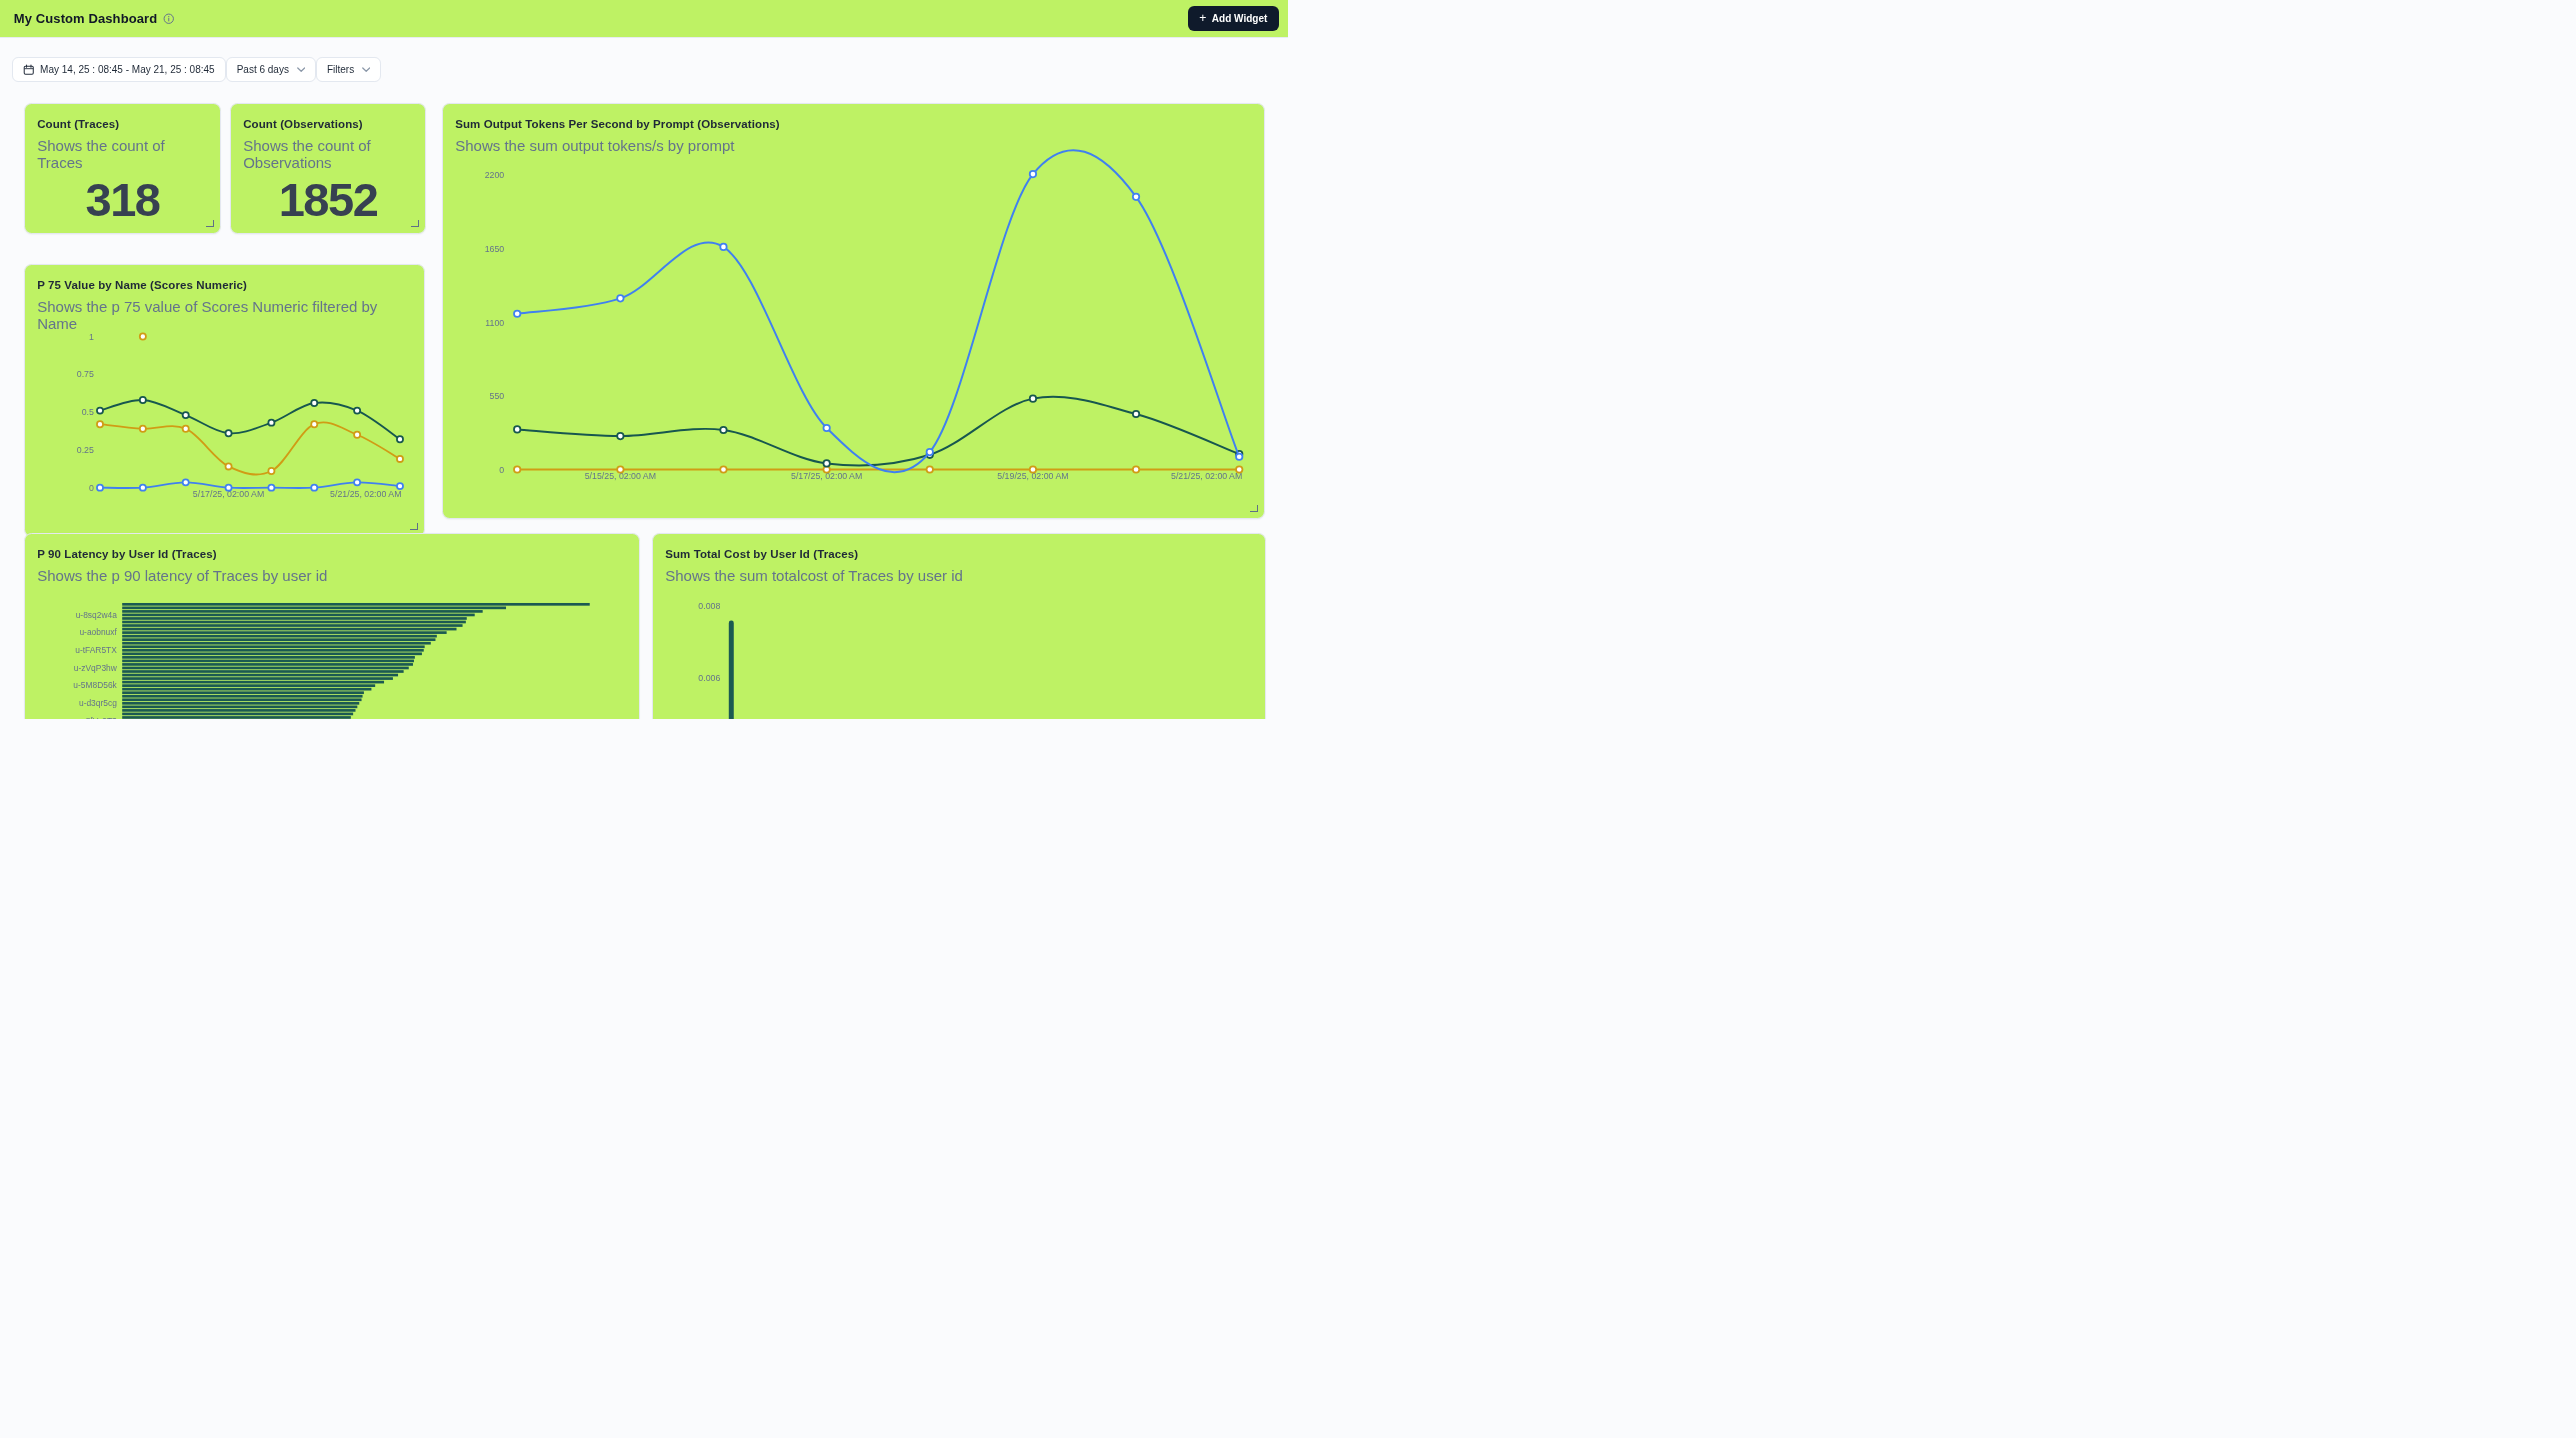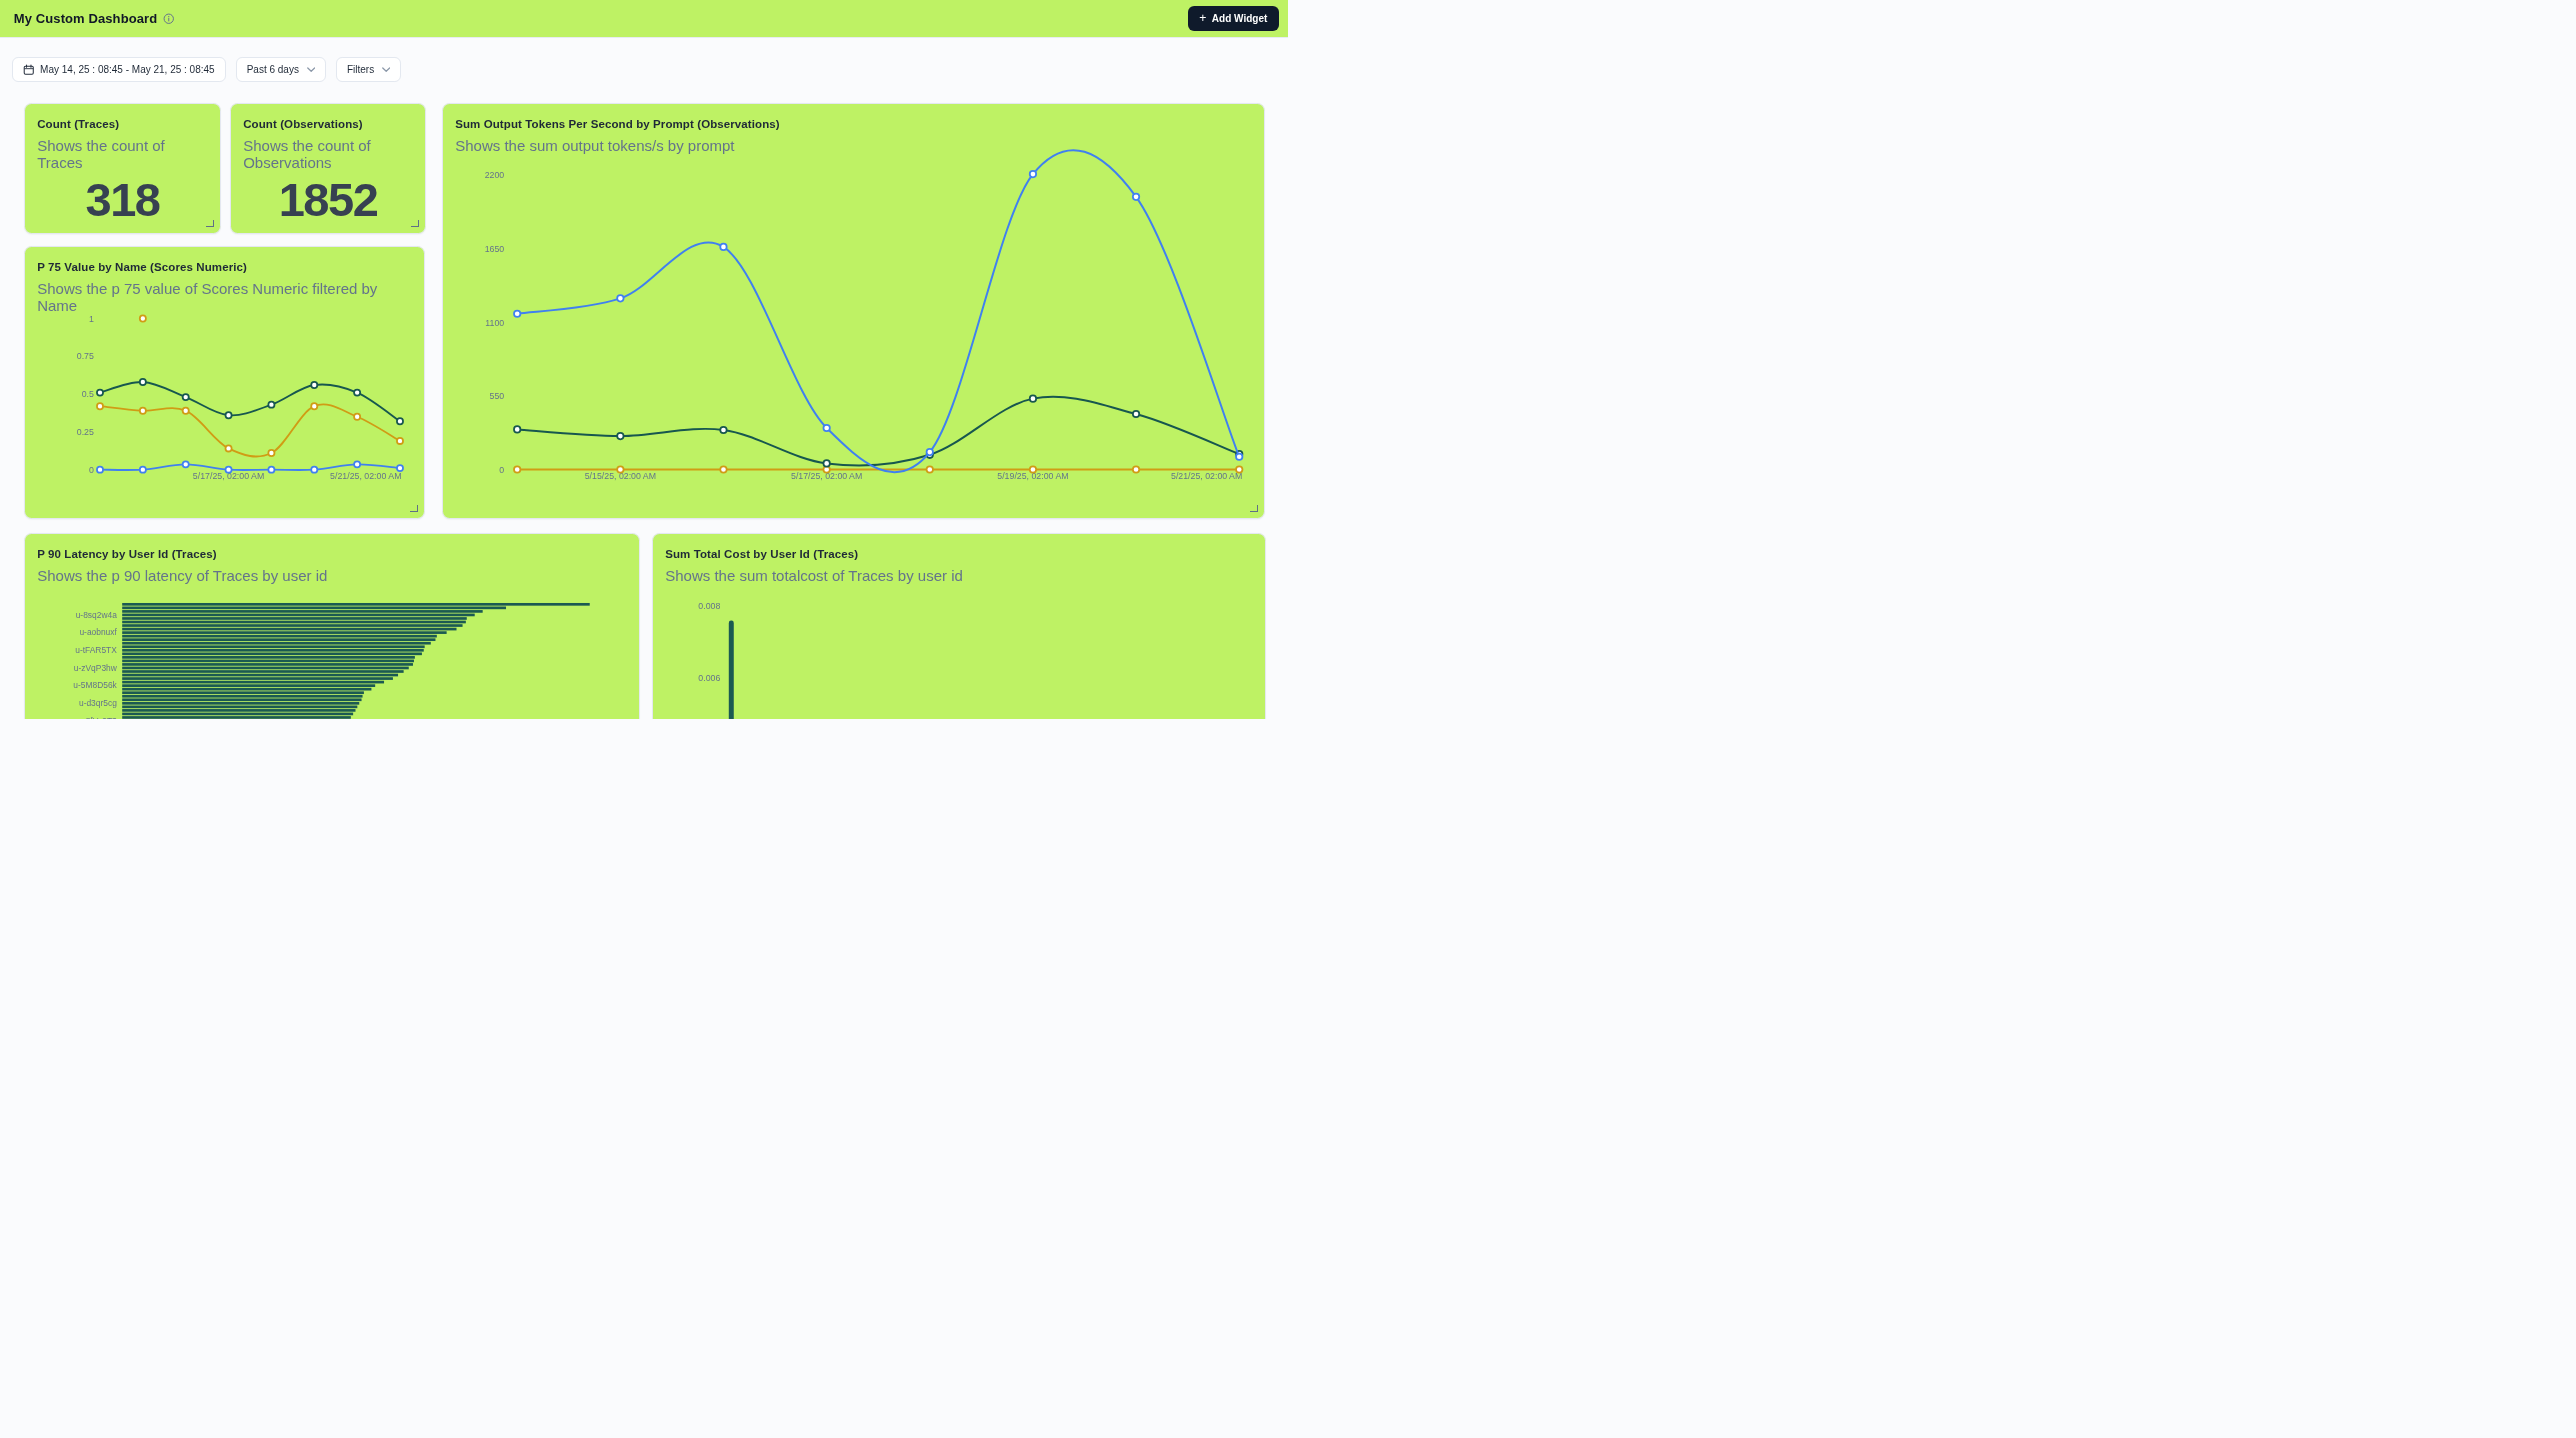--- a/index.html
+++ b/index.html
@@ -10,21 +10,21 @@
   .app-header { position:absolute; left:0; top:0; width:1288px; height:38px; background:#bef264;
     border-bottom:0.8px solid #e7ebf1; display:flex; align-items:center; padding:0 9.2px 0 13.8px; }
   .page-title { font-size:13px; font-weight:700; color:#111827; letter-spacing:0.1px; }
   .info-icon { margin-left:6.1px; display:inline-flex; cursor:pointer; }
   .add-widget-btn { margin-left:auto; background:#0f1a2b; color:#fff; border:none; border-radius:6.1px;
     height:25px; padding:0 11.5px; font-size:10px; font-weight:600; display:flex; align-items:center; gap:5.4px;
     font-family:inherit; cursor:pointer; }
   .plus-glyph { font-size:12.2px; font-weight:400; line-height:1; margin-top:-0.8px; }
 
   
-  .filter-bar { position:absolute; left:11.5px; top:57px; display:flex; gap:10px; }
+  .filter-bar { position:absolute; left:11.5px; top:57px; display:flex; }
   .pill { background:#fff; border:0.8px solid #e3e8f0; border-radius:6.1px; height:24.5px; display:flex;
     align-items:center; gap:6.1px; padding:0 10px; font-size:10px; font-weight:500; color:#1f2937; cursor:pointer; }
   .pill .chev { margin-left:1.5px; }
 
   
   .card { position:absolute; background:#bef264; border:0.8px solid #e4e8f0; border-radius:7.7px;
     box-shadow:0 0.8px 1.5px rgba(16,24,40,.04); }
   .card-title { font-size:11.5px; font-weight:600; color:#1f2937; padding:13.8px 12.2px 0 12.2px; letter-spacing:0.1px; }
   .card-sub { font-size:15px; color:#64748b; padding:7.7px 12.2px 0 12.2px; }
   .count-card { display:flex; flex-direction:column; }
@@ -32,21 +32,21 @@
     font-size:47px; font-weight:700; letter-spacing:-1.5px; color:#374151; padding-bottom:4.6px; }
   .resize-handle { position:absolute; right:6.1px; bottom:6.1px; width:7.7px; height:6.9px;
     border-right:1.5px solid #5f6f87; border-bottom:1.5px solid #5f6f87; cursor:nwse-resize; }
   .chart-svg { position:absolute; left:0; overflow:visible; }
   text.tick { font-family:"Liberation Sans", sans-serif; font-size:11.5px; fill:#64748b; }
   text.bar-tick { font-family:"Liberation Sans", sans-serif; font-size:11px; fill:#64748b; }
 
   #card-count-traces { left:24px; top:103px; width:197px; height:131px; }
   #card-count-observations { left:230px; top:103px; width:196px; height:131px; }
   #card-tokens { left:442px; top:103px; width:823px; height:416px; }
-  #card-p75 { left:24px; top:246px; width:401px; height:273px; }
+  #card-p75 { left:24px; top:264px; width:401px; height:273px; }
   #card-p90 { left:24px; top:533px; width:616px; height:429px; }
   #card-cost { left:652px; top:533px; width:614px; height:429px; }
 
   #tokens-svg { top:61px; width:823px; height:329px; }
   #p75-svg { top:61px; width:401px; height:184px; }
   #p90-svg { top:63px; width:616px; height:360px; }
   #cost-svg { top:63px; width:614px; height:360px; }
 </style>
 </head>
 <body>

